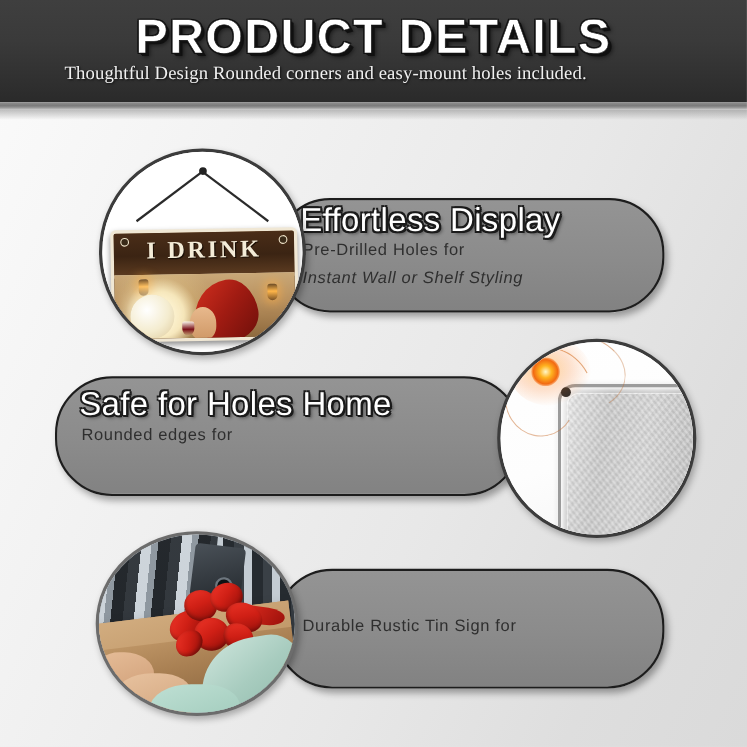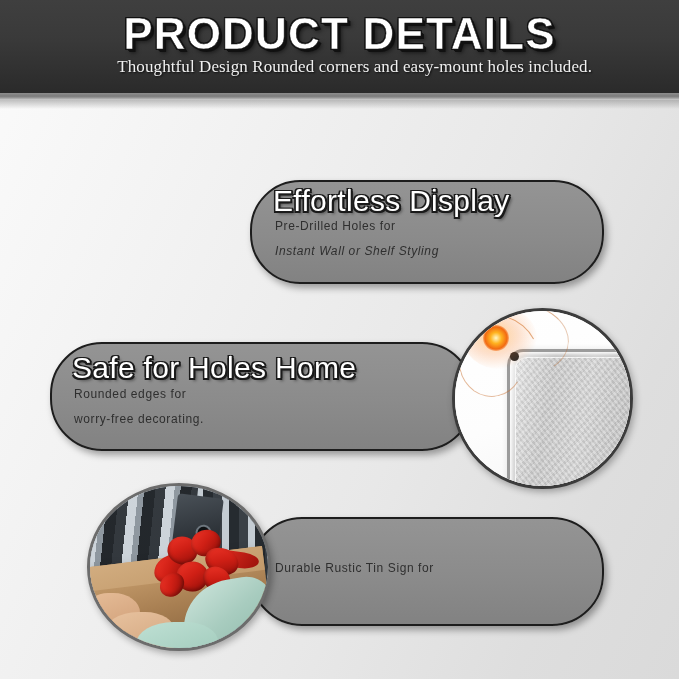--- a/index.html
+++ b/index.html
@@ -25,21 +25,21 @@
     position:absolute;left:0;top:9px;width:679px;text-align:center;
     font-size:44px;font-weight:bold;letter-spacing:1.2px;
     color:#fff;
     font-family:"Liberation Sans",sans-serif;
     text-shadow:
        2px 2px 0 #111, 3px 3px 0 #111, -1px -1px 0 #111,
        1px -1px 0 #111, -1px 1px 0 #111, 4px 4px 4px rgba(0,0,0,.55);
     -webkit-text-stroke:0.5px #141414;
   }
   .header-sub{
-    position:absolute;left:0;top:57px;width:592px;text-align:right;
+    position:absolute;left:0;top:57px;width:592px;text-align:center;
     font-family:"Liberation Serif",serif;
     font-size:17px;color:#f0f0f0;letter-spacing:.1px;
     text-shadow:1px 1px 2px rgba(0,0,0,.8);
   }
   .header-rule{
     position:absolute;left:0;top:93px;width:679px;height:7px;
     background:linear-gradient(180deg,#8d8d8d 0%,#7b7b7b 45%,#9a9a9a 70%,#cfcfcf 100%);
   }
   .header-rule-shadow{
     position:absolute;left:0;top:100px;width:679px;height:9px;
@@ -57,21 +57,21 @@
     position:absolute;
     font-size:30px;font-weight:normal;color:#ffffff;letter-spacing:.3px;
     white-space:nowrap;
     text-shadow:
       2px 2px 0 #1b1b1b, 2px 0 0 #1b1b1b, 0 2px 0 #1b1b1b,
       -1.5px -1.5px 0 #1b1b1b, 1.5px -1.5px 0 #1b1b1b, -1.5px 1.5px 0 #1b1b1b,
       3px 3px 3px rgba(0,0,0,.45);
   }
   .panel-line{
     position:absolute;
-    font-size:12px;color:#2f2f2f;letter-spacing:.6px;white-space:nowrap;
+    font-size:15px;color:#2f2f2f;letter-spacing:.6px;white-space:nowrap;
   }
 
   
   .circle{
     position:absolute;border-radius:50%;overflow:hidden;
     background:#ffffff;
     border:3px solid #3c3c3c;
     box-shadow:2px 3px 7px rgba(0,0,0,.3);
   }
   .circle.soft{border-color:#6c6c6c;}
@@ -278,26 +278,45 @@
   </div>
   <div class="header-rule"></div>
   <div class="header-rule-shadow"></div>
 
   <div class="panel" style="left:250px;top:180px;width:350px;height:100px;border-radius:50px;">
   </div>
   <div class="panel-title" style="left:273px;top:184px;">Effortless Display</div>
   <div class="panel-line" style="left:275px;top:219px;">Pre-Drilled Holes for</div>
   <div class="panel-line" style="left:275px;top:244px;font-style:italic;">Instant Wall or Shelf Styling</div>
 
+  <div class="circle" style="left:90px;top:135px;width:182px;height:182px;">
+    <div class="c1-inner"></div>
+    <div class="c1-cordL"></div>
+    <div class="c1-cordR"></div>
+    <div class="c1-peg"></div>
+    <div class="tin-sign">
+      <div class="tin-band"></div>
+      <div class="tin-hole hl"></div>
+      <div class="tin-hole hr"></div>
+      <div class="tin-band-text">I DRINK</div>
+      <div class="tin-art">
+        <div class="tin-lantern l1"></div>
+        <div class="tin-lantern l2"></div>
+        <div class="tin-moon"></div>
+        <div class="tin-hair"></div>
+        <div class="tin-face"></div>
+        <div class="tin-glass"></div>
+      </div>
+    </div>
+  </div>
 
   <div class="panel" style="left:50px;top:342px;width:420px;height:105px;border-radius:52px;">
   </div>
   <div class="panel-title" style="left:72px;top:351px;">Safe for Holes Home</div>
   <div class="panel-line" style="left:74px;top:387px;">Rounded edges for</div>
-  <div class="panel-line" style="left:74px;top:412px;">worry-free decorating.</div>
 
   <div class="circle" style="left:452px;top:308px;width:175px;height:175px;">
     <div class="c2-bg"></div>
     <div class="spark-trail t1"></div>
     <div class="spark-trail t2"></div>
     <div class="spark-trail t3"></div>
     <div class="metal-plate"></div>
     <div class="corner-dot"></div>
     <div class="spark-halo"></div>
     <div class="spark-core"></div>

